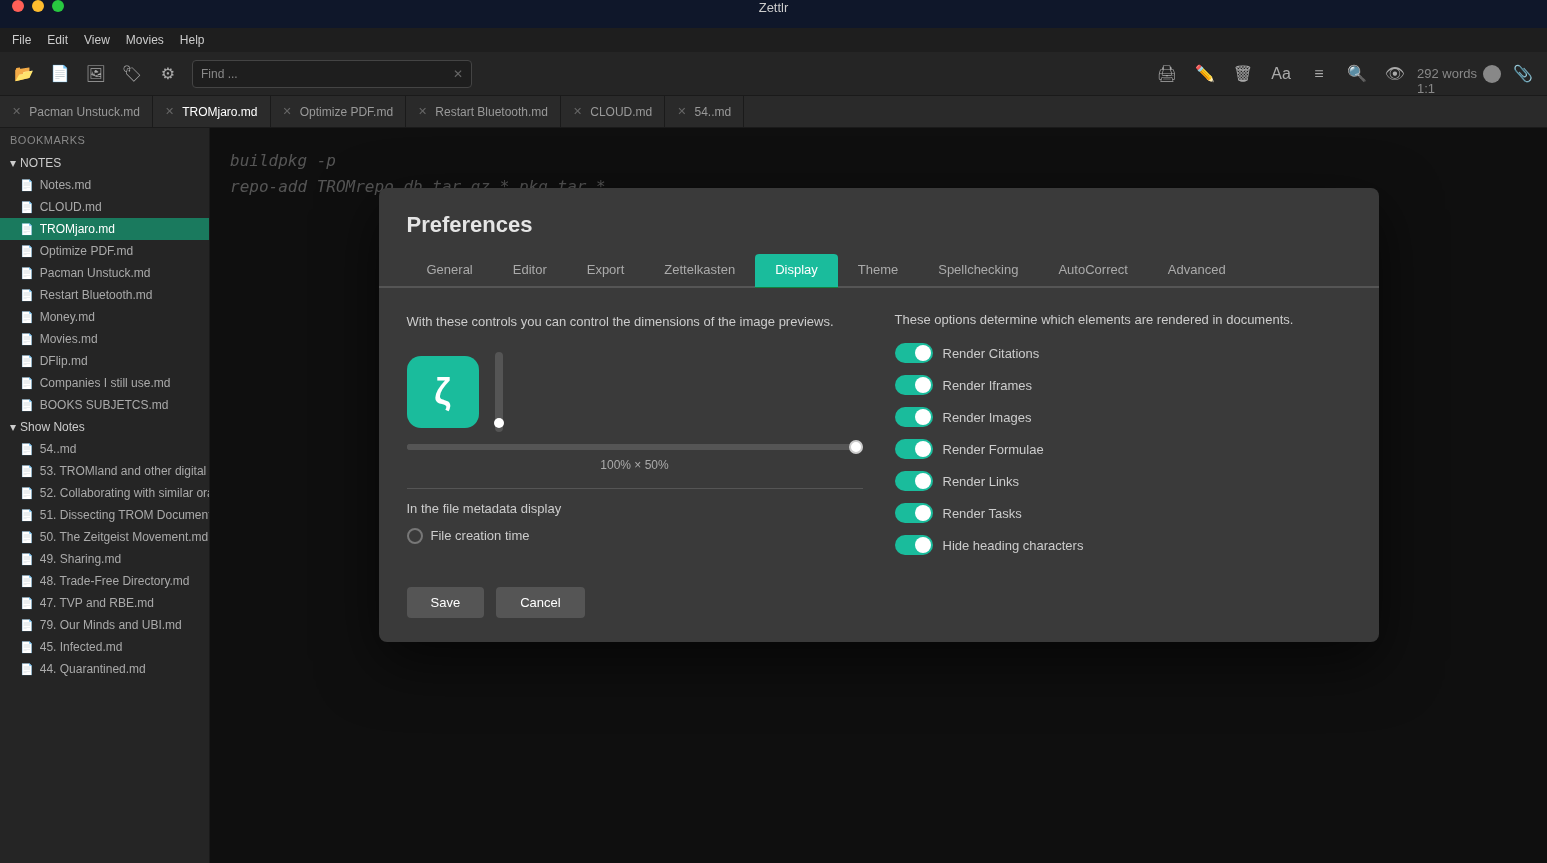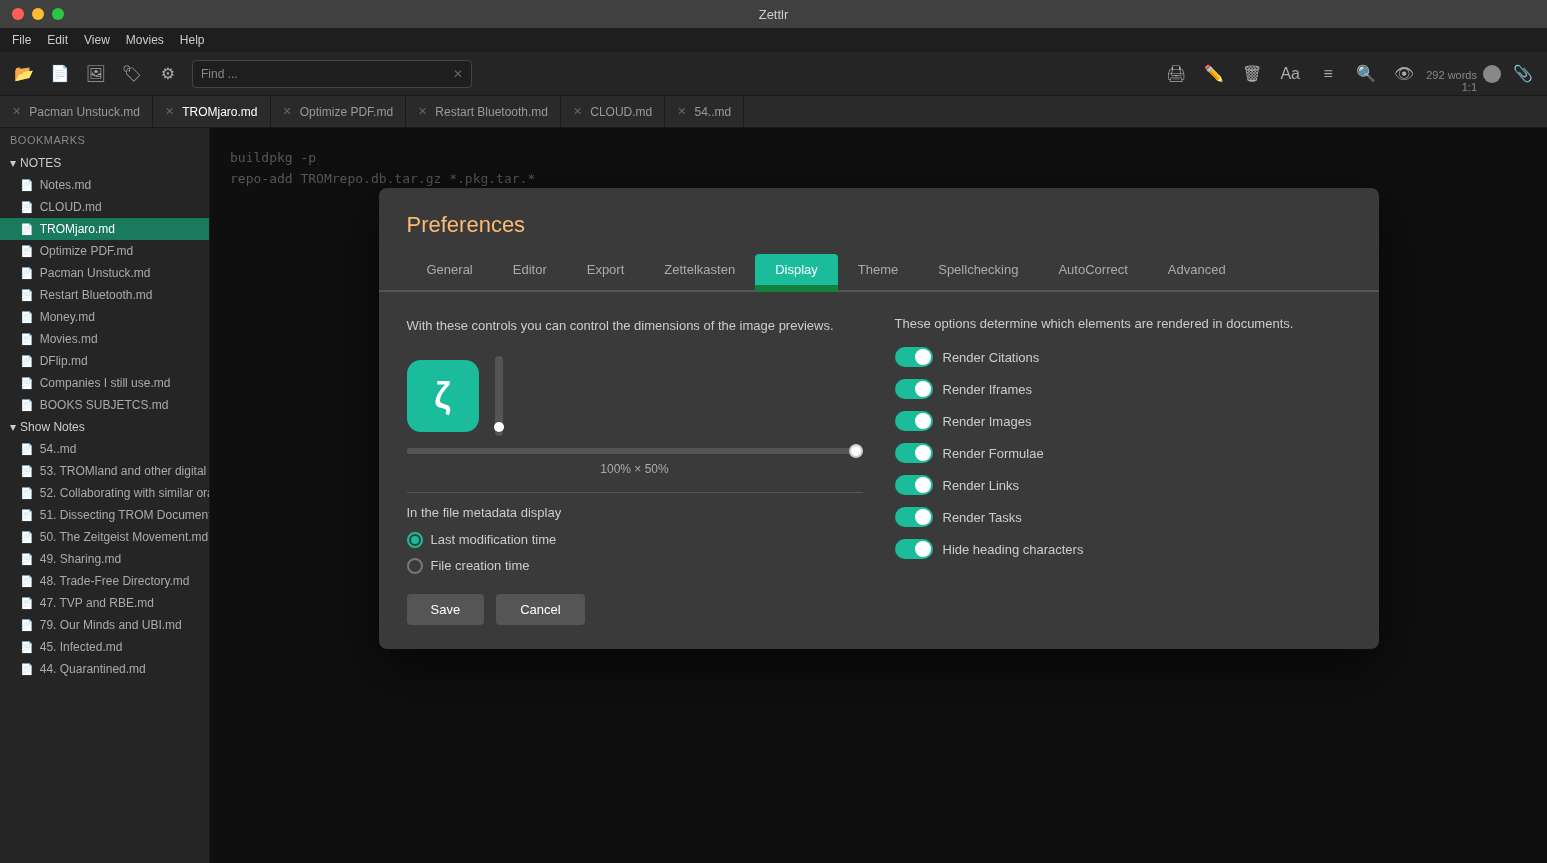--- a/index.html
+++ b/index.html
@@ -9,23 +9,22 @@
       color: #ccc;
       width: 1547px;
       height: 863px;
       overflow: hidden;
       position: relative;
     }
 
     
     .titlebar {
       height: 28px;
-      background: #404040;
-      display: flex;
-      align-items: center;
+      background: #0f172a;
+      display: flex;
       justify-content: center;
       position: relative;
     }
     .titlebar-title {
       font-size: 13px;
       color: #ccc;
     }
     .traffic-lights {
       position: absolute;
       left: 12px;
@@ -91,22 +90,21 @@
     }
     .toolbar-right {
       margin-left: auto;
       display: flex;
       align-items: center;
       gap: 6px;
       color: #aaa;
       font-size: 12px;
     }
     .word-count {
-      text-align: right;
-      font-size: 11px;
+      font-size: 13px;
       color: #888;
       margin-top: 15px;
     }
 
     
     .tabs-bar {
       height: 32px;
       background: #2a2a2a;
       display: flex;
       align-items: center;
@@ -183,23 +181,24 @@
     
     .content-area {
       flex: 1;
       background: #1e1e1e;
       position: relative;
       overflow: hidden;
     }
     .code-content {
       padding: 20px;
       font-family: monospace;
-      font-size: 13px;
+      font-size: 16px;
       color: #aaa;
       line-height: 1.6;
+      font-style: italic;
     }
 
     
     .modal-overlay {
       position: absolute;
       top: 0; left: 0; right: 0; bottom: 0;
       background: rgba(0,0,0,0.5);
       display: flex;
       align-items: flex-start;
       justify-content: center;
@@ -208,23 +207,23 @@
     }
     .modal {
       background: #3a3a3a;
       border-radius: 8px;
       width: 1000px;
       padding: 0 0 24px 0;
       box-shadow: 0 20px 60px rgba(0,0,0,0.6);
     }
     .modal-title {
       font-size: 22px;
-      color: #fdba74;
+      color: #e5e5e5;
       padding: 24px 28px 16px;
-      font-weight: 400;
+      font-weight: 700;
     }
 
     
     .modal-tabs {
       display: flex;
       border-bottom: 2px solid #555;
       padding: 0 28px;
       gap: 0;
     }
     .modal-tab {
@@ -232,21 +231,21 @@
       font-size: 13px;
       color: #aaa;
       cursor: pointer;
       border-bottom: 3px solid transparent;
       margin-bottom: -2px;
     }
     .modal-tab.active {
       color: #fff;
       background: #1abc9c;
       border-radius: 4px 4px 0 0;
-      border-bottom: 7px solid #15803d;
+      border-bottom: 1px solid #15803d;
     }
 
     
     .modal-body {
       display: flex;
       padding: 24px 28px 0;
       gap: 32px;
     }
     .modal-left {
       flex: 1;
@@ -656,24 +655,20 @@
               </div>
             </div>
 
             <div class="preview-size-label">100% × 50%</div>
 
             <div class="preview-separator"></div>
 
             <p class="metadata-title">In the file metadata display</p>
             <div class="radio-group">
               <label class="radio-item">
-                <div class="radio-circle checked"></div>
-                <span>Last modification time</span>
-              </label>
-              <label class="radio-item">
                 <div class="radio-circle unchecked"></div>
                 <span>File creation time</span>
               </label>
             </div>
           </div>
 
           <div class="modal-right">
             <p class="toggle-section-title">These options determine which elements are rendered in documents.</p>
 
             <div class="toggle-row">

